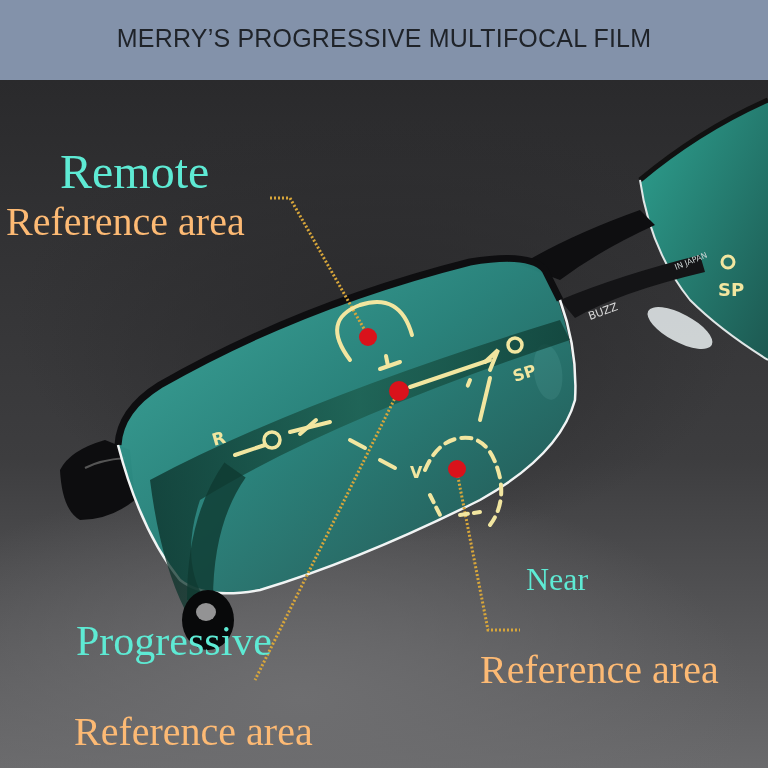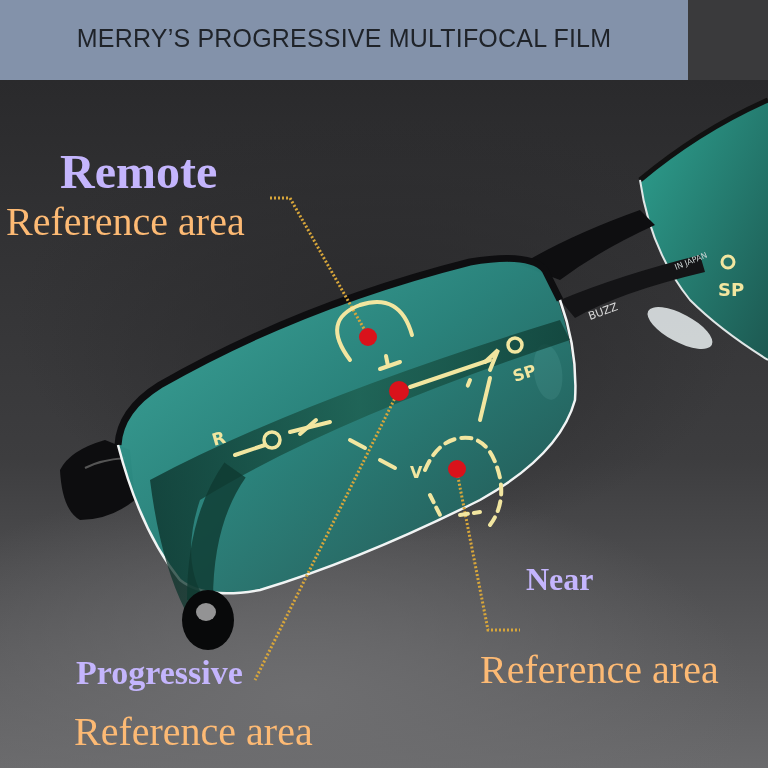--- a/index.html
+++ b/index.html
@@ -1,26 +1,26 @@
 <!DOCTYPE html>
 <html><head>
 <meta charset="utf-8">
 <style>
   html,body{margin:0;padding:0;}
   body{width:768px;height:768px;overflow:hidden;position:relative;background:#3a3a3c;}
-  .banner{position:absolute;left:0;top:0;width:688px;height:80px;background:#8392aa;display:flex;align-items:center;justify-content:center;}
+  .banner{position:absolute;left:0;top:0;width:768px;height:80px;background:#8392aa;display:flex;align-items:center;justify-content:center;}
   .banner-title{font-family:"Liberation Sans",sans-serif;font-size:25px;color:#1f2329;letter-spacing:0.2px;margin-top:-4px;}
   .scene{position:absolute;left:0;top:80px;width:768px;height:688px;
     background:
       radial-gradient(ellipse 520px 320px at 380px 240px, #2b2b2d 0%, rgba(43,43,45,0) 70%),
       radial-gradient(ellipse 600px 300px at 300px 620px, #6e6e70 0%, rgba(110,110,112,0) 75%),
       linear-gradient(180deg,#2a2a2c 0%,#3d3d3f 55%,#6a6a6c 100%);}
   svg.art{position:absolute;left:0;top:0;}
   .label{position:absolute;font-family:"Liberation Serif",serif;line-height:1;white-space:nowrap;}
-  .gold{color:#c4b5fd;font-weight:bold;}
+  .gold{color:#5eead4;}
   .white{color:#fdba74;}
 </style>
 </head>
 <body>
 
 <div class="banner">
   <span class="banner-title">MERRY’S PROGRESSIVE MULTIFOCAL FILM</span>
 </div>
 
 <div class="scene">
@@ -113,14 +113,14 @@
     <circle cx="457" cy="469" r="9" fill="#d9121b"></circle>
   </svg>
 </div>
 
 <div class="label gold" style="left:60px;top:148px;font-size:48px;">Remote</div>
 <div class="label white" style="left:6px;top:202px;font-size:40px;">Reference area</div>
 
 <div class="label gold" style="left:526px;top:563px;font-size:32px;">Near</div>
 <div class="label white" style="left:480px;top:650px;font-size:40px;">Reference area</div>
 
-<div class="label gold" style="left:76px;top:656px;font-size:34px;">Progressive</div>
+<div class="label gold" style="left:76px;top:620px;font-size:42px;">Progressive</div>
 <div class="label white" style="left:74px;top:712px;font-size:40px;">Reference area</div>
 
 </body></html>

